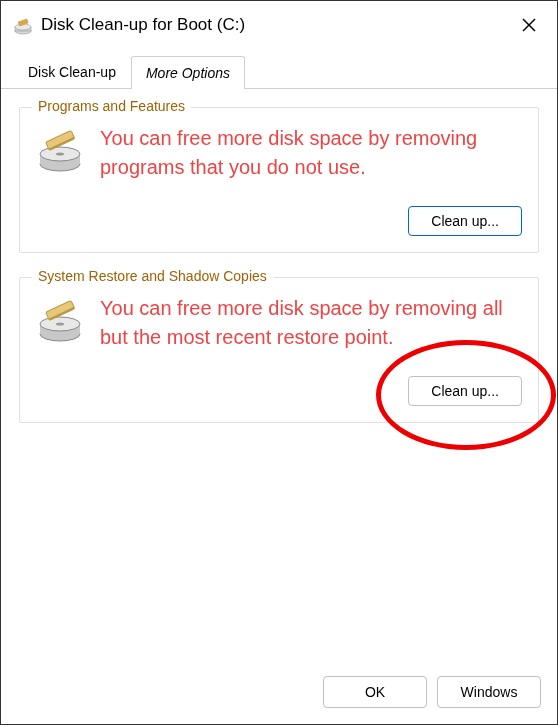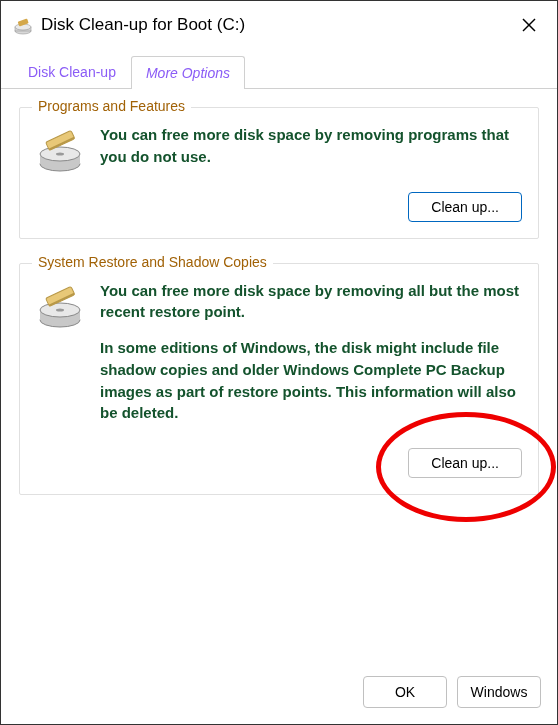--- a/index.html
+++ b/index.html
@@ -43,21 +43,21 @@
     .tabs {
       display: flex;
       border-bottom: 1px solid #d0d0d0;
       padding: 0 12px;
       margin-top: 6px;
     }
     .tab {
       padding: 8px 14px;
       font-size: 14px;
       cursor: pointer;
-      color: #8b5cf6;
+      color: #000000;
       border: 1px solid transparent;
       border-bottom: none;
       position: relative;
     }
     .tab.active {
       border-color: #d0d0d0;
       background: #fff;
       border-top-left-radius: 3px;
       border-top-right-radius: 3px;
       top: 1px;
@@ -90,24 +90,23 @@
       gap: 16px;
     }
     .icon-box {
       width: 48px;
       height: 48px;
       flex-shrink: 0;
       margin-top: 4px;
     }
     .group-text {
       flex: 1;
-      font-size: 15px;
+      font-size: 20px;
       line-height: 1.45;
-      color: #14532d;
-      font-weight: bold;
+      color: #ef4444;
     }
     .group-text p {
       margin-bottom: 14px;
     }
     .group-footer {
       display: flex;
       justify-content: flex-end;
       margin-top: 10px;
     }
     .btn-primary {
@@ -135,21 +134,21 @@
       bottom: 16px;
       right: 16px;
       display: flex;
       gap: 10px;
     }
     .footer-btn {
       border: 1px solid #c0c0c0;
       background: #fff;
       color: #000;
       padding: 7px 0;
-      width: 84px;
+      width: 104px;
       font-size: 14px;
       border-radius: 4px;
       cursor: pointer;
       font-family: inherit;
     }
     .highlight-ellipse {
       position: absolute;
       border: 5px solid #ee0000;
       border-radius: 50%;
       width: 180px;
@@ -221,21 +220,20 @@
           <ellipse cx="24" cy="26" rx="20" ry="7" fill="#e8e8e8" stroke="#888" stroke-width="1"></ellipse>
           <ellipse cx="24" cy="26" rx="4" ry="1.5" fill="#999"></ellipse>
           <g transform="rotate(-25 24 12)">
             <rect x="10" y="8" width="28" height="9" rx="2" fill="#e8c878" stroke="#b89848" stroke-width="1"></rect>
             <rect x="10" y="15" width="28" height="2" fill="#b89848"></rect>
           </g>
         </svg>
       </span>
       <div class="group-text">
         <p>You can free more disk space by removing all but the most recent restore point.</p>
-        <p>In some editions of Windows, the disk might include file shadow copies and older Windows Complete PC Backup images as part of restore points. This information will also be deleted.</p>
       </div>
     </div>
     <div class="group-footer">
       <button class="btn-secondary">Clean up...</button>
     </div>
     <div class="highlight-ellipse" style="right:-18px;bottom:-28px"></div>
   </div>
 
 </div>
 

